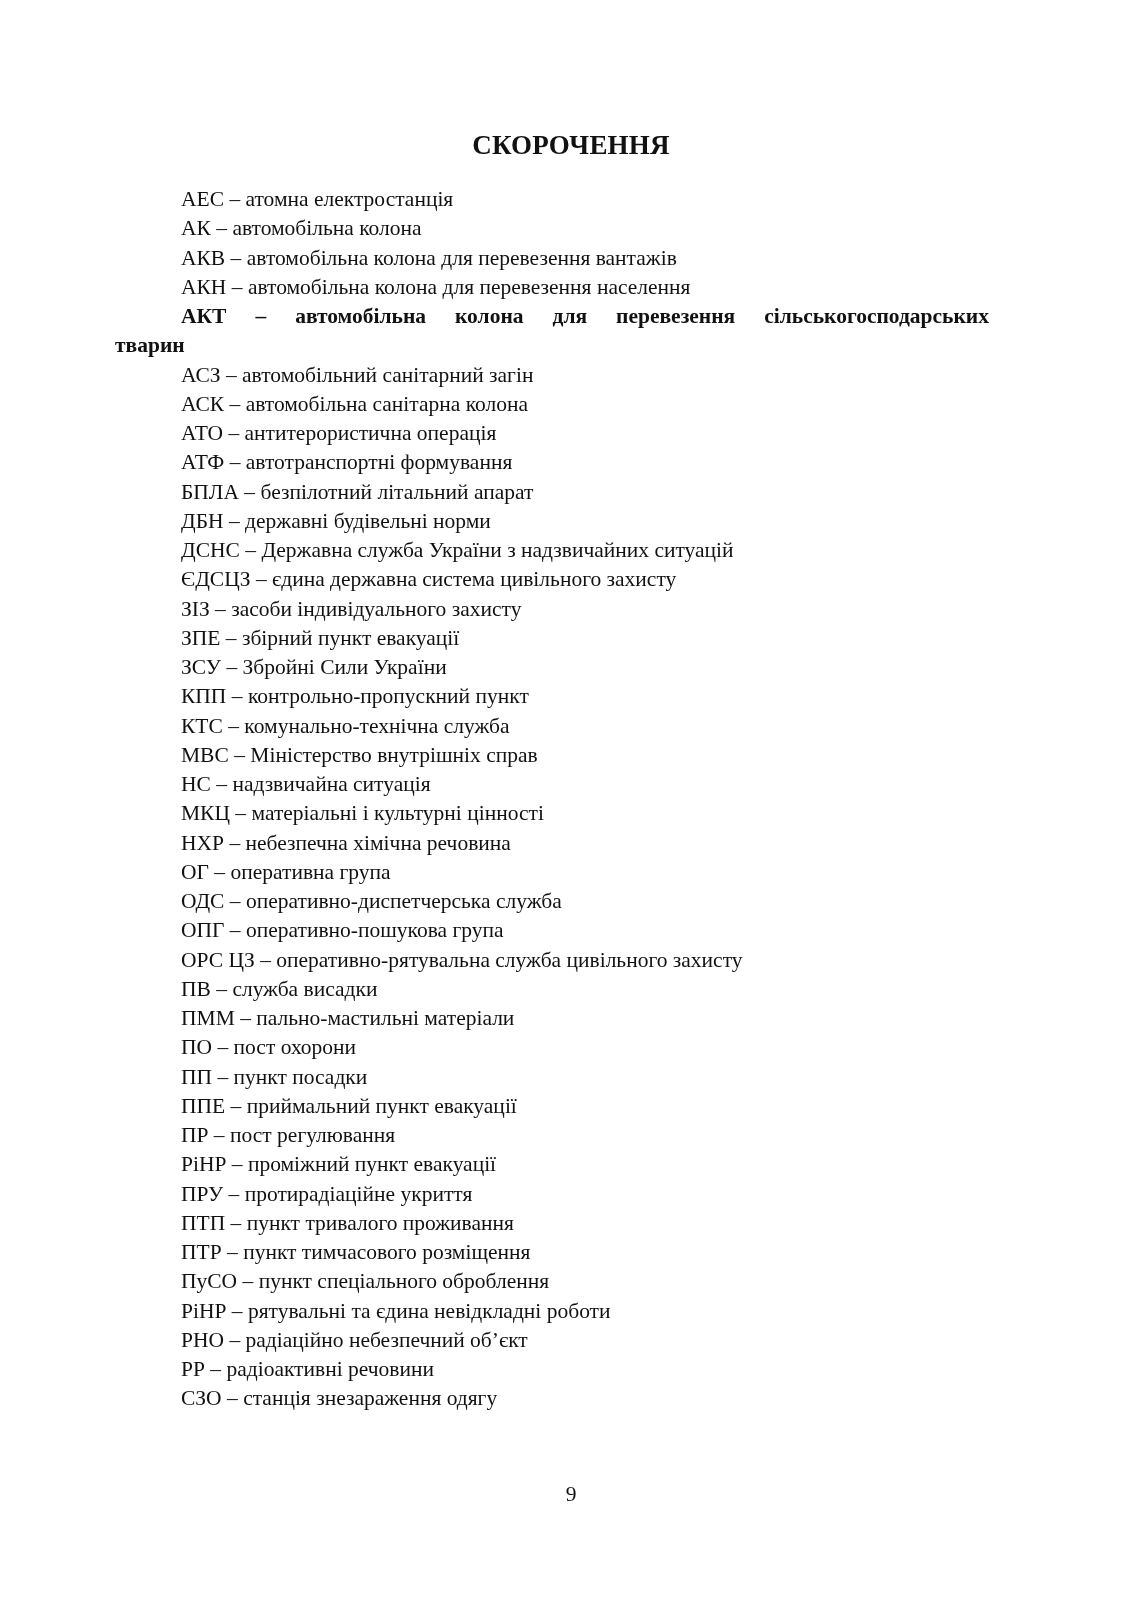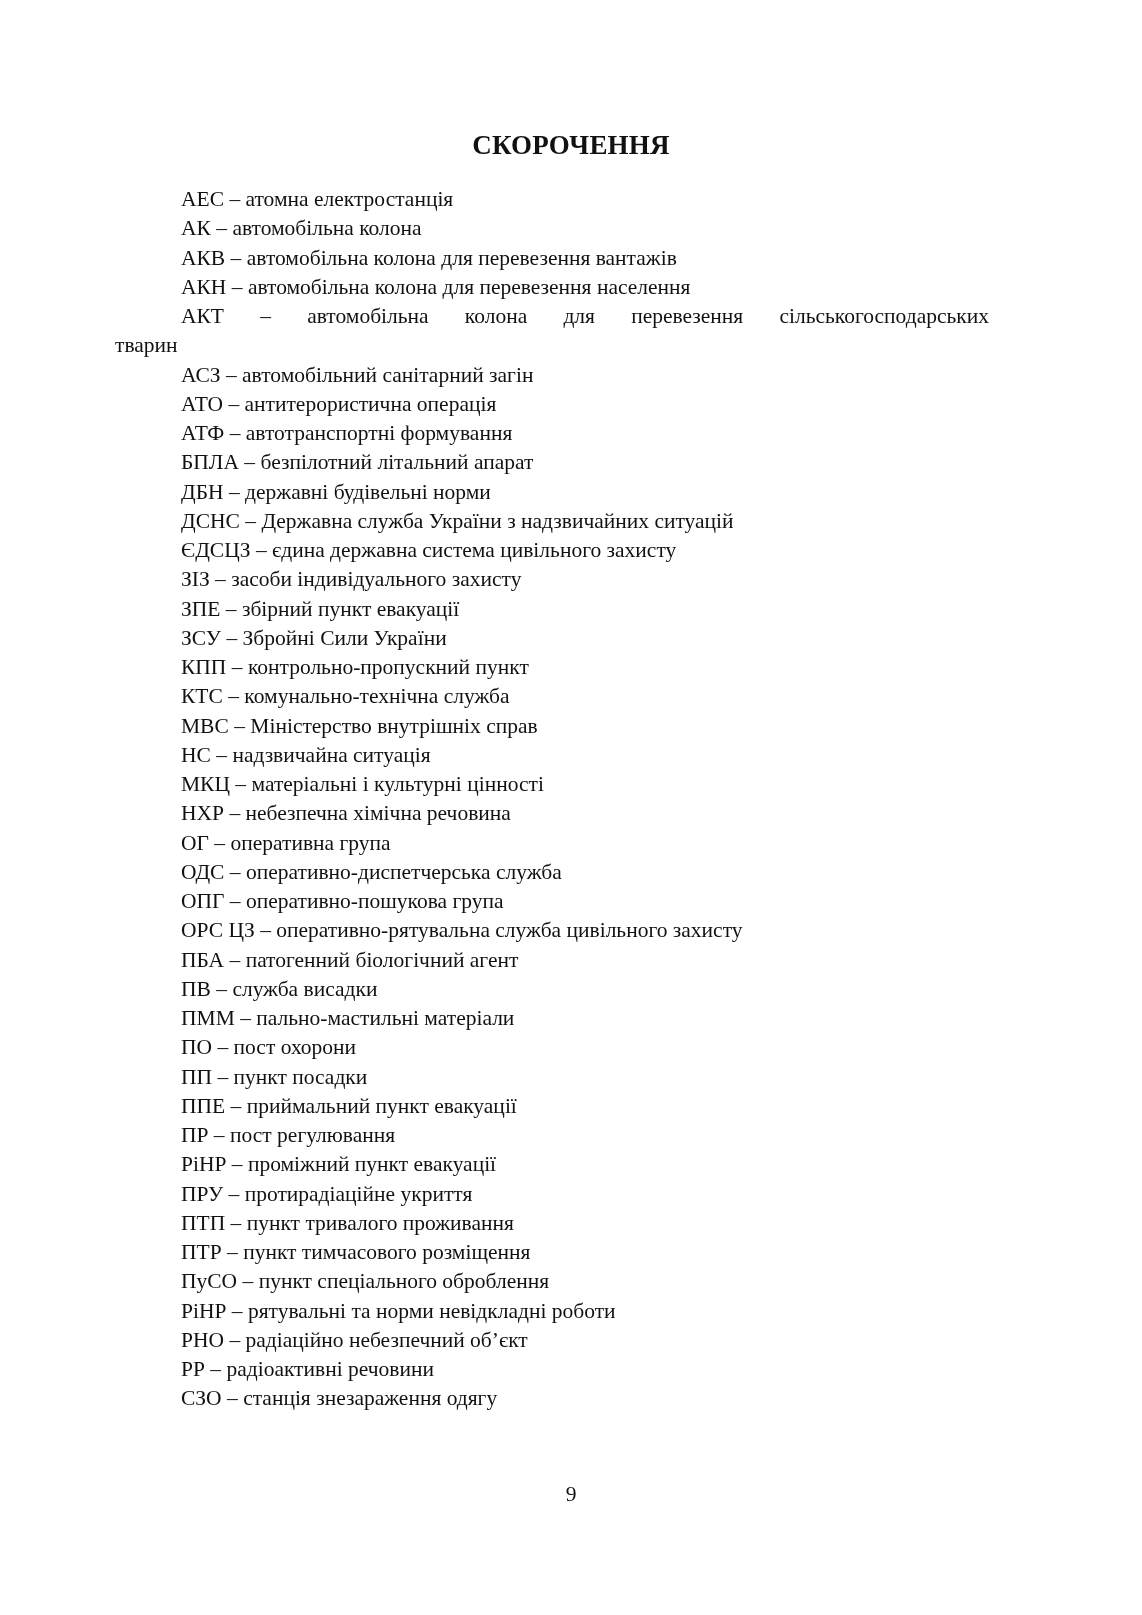--- a/index.html
+++ b/index.html
@@ -13,21 +13,21 @@
       position: absolute; left: 0; width: 1142px; top: 130px;
       text-align: center; font-weight: bold; font-size: 27px; letter-spacing: 0.2px;
       margin: 0;
     }
     .list {
       position: absolute; left: 115px; top: 185px; width: 874px;
       margin: 0; padding: 0; list-style: none;
       font-size: 21.5px; line-height: 29.25px;
     }
     .entry { text-indent: 66px; margin: 0; padding: 0; white-space: normal; }
-    .entry.justify { text-align: justify; text-align-last: left; }
+    .entry.justify { text-align: justify; text-align-last: left; font-weight: bold; }
     .entry.justify .first-line { display: block; text-align: justify; text-align-last: justify; }
     .abbr, .sep, .def { }
     .page-number {
       position: absolute; left: 0; width: 1142px; top: 1482px;
       text-align: center; font-size: 21.5px;
     }
   </style>
 </head>
 <body>
 
@@ -37,51 +37,51 @@
   <ul class="list">
     <li class="entry"><span class="abbr">АЕС</span> <span class="sep">–</span> <span class="def">атомна електростанція</span></li>
     <li class="entry"><span class="abbr">АК</span> <span class="sep">–</span> <span class="def">автомобільна колона</span></li>
     <li class="entry"><span class="abbr">АКВ</span> <span class="sep">–</span> <span class="def">автомобільна колона для перевезення вантажів</span></li>
     <li class="entry"><span class="abbr">АКН</span> <span class="sep">–</span> <span class="def">автомобільна колона для перевезення населення</span></li>
     <li class="entry justify">
         <span class="first-line">АКТ – автомобільна колона для перевезення сільськогосподарських</span>
         <span class="continuation" style="display:block;text-indent:0;">тварин</span>
       </li>
     <li class="entry"><span class="abbr">АСЗ</span> <span class="sep">–</span> <span class="def">автомобільний санітарний загін</span></li>
+    <li class="entry"><span class="abbr">АСК</span> <span class="sep">–</span> <span class="def">автомобільна санітарна колона</span></li>
     <li class="entry"><span class="abbr">АТО</span> <span class="sep">–</span> <span class="def">антитерористична операція</span></li>
     <li class="entry"><span class="abbr">АТФ</span> <span class="sep">–</span> <span class="def">автотранспортні формування</span></li>
     <li class="entry"><span class="abbr">БПЛА</span> <span class="sep">–</span> <span class="def">безпілотний літальний апарат</span></li>
     <li class="entry"><span class="abbr">ДБН</span> <span class="sep">–</span> <span class="def">державні будівельні норми</span></li>
     <li class="entry"><span class="abbr">ДСНС</span> <span class="sep">–</span> <span class="def">Державна служба України з надзвичайних ситуацій</span></li>
     <li class="entry"><span class="abbr">ЄДСЦЗ</span> <span class="sep">–</span> <span class="def">єдина державна система цивільного захисту</span></li>
     <li class="entry"><span class="abbr">ЗІЗ</span> <span class="sep">–</span> <span class="def">засоби індивідуального захисту</span></li>
     <li class="entry"><span class="abbr">ЗПЕ</span> <span class="sep">–</span> <span class="def">збірний пункт евакуації</span></li>
     <li class="entry"><span class="abbr">ЗСУ</span> <span class="sep">–</span> <span class="def">Збройні Сили України</span></li>
     <li class="entry"><span class="abbr">КПП</span> <span class="sep">–</span> <span class="def">контрольно-пропускний пункт</span></li>
     <li class="entry"><span class="abbr">КТС</span> <span class="sep">–</span> <span class="def">комунально-технічна служба</span></li>
     <li class="entry"><span class="abbr">МВС</span> <span class="sep">–</span> <span class="def">Міністерство внутрішніх справ</span></li>
     <li class="entry"><span class="abbr">НС</span> <span class="sep">–</span> <span class="def">надзвичайна ситуація</span></li>
     <li class="entry"><span class="abbr">МКЦ</span> <span class="sep">–</span> <span class="def">матеріальні і культурні цінності</span></li>
     <li class="entry"><span class="abbr">НХР</span> <span class="sep">–</span> <span class="def">небезпечна хімічна речовина</span></li>
     <li class="entry"><span class="abbr">ОГ</span> <span class="sep">–</span> <span class="def">оперативна група</span></li>
     <li class="entry"><span class="abbr">ОДС</span> <span class="sep">–</span> <span class="def">оперативно-диспетчерська служба</span></li>
     <li class="entry"><span class="abbr">ОПГ</span> <span class="sep">–</span> <span class="def">оперативно-пошукова група</span></li>
     <li class="entry"><span class="abbr">ОРС ЦЗ</span> <span class="sep">–</span> <span class="def">оперативно-рятувальна служба цивільного захисту</span></li>
-    <li class="entry"><span class="abbr">ПБА</span> <span class="sep">–</span> <span class="def">патогенний біологічний агент</span></li>
     <li class="entry"><span class="abbr">ПВ</span> <span class="sep">–</span> <span class="def">служба висадки</span></li>
     <li class="entry"><span class="abbr">ПММ</span> <span class="sep">–</span> <span class="def">пально-мастильні матеріали</span></li>
     <li class="entry"><span class="abbr">ПО</span> <span class="sep">–</span> <span class="def">пост охорони</span></li>
     <li class="entry"><span class="abbr">ПП</span> <span class="sep">–</span> <span class="def">пункт посадки</span></li>
     <li class="entry"><span class="abbr">ППЕ</span> <span class="sep">–</span> <span class="def">приймальний пункт евакуації</span></li>
     <li class="entry"><span class="abbr">ПР</span> <span class="sep">–</span> <span class="def">пост регулювання</span></li>
     <li class="entry"><span class="abbr">РіНР</span> <span class="sep">–</span> <span class="def">проміжний пункт евакуації</span></li>
     <li class="entry"><span class="abbr">ПРУ</span> <span class="sep">–</span> <span class="def">протирадіаційне укриття</span></li>
     <li class="entry"><span class="abbr">ПТП</span> <span class="sep">–</span> <span class="def">пункт тривалого проживання</span></li>
     <li class="entry"><span class="abbr">ПТР</span> <span class="sep">–</span> <span class="def">пункт тимчасового розміщення</span></li>
     <li class="entry"><span class="abbr">ПуСО</span> <span class="sep">–</span> <span class="def">пункт спеціального оброблення</span></li>
-    <li class="entry"><span class="abbr">РіНР</span> <span class="sep">–</span> <span class="def">рятувальні та норми невідкладні роботи</span></li>
+    <li class="entry"><span class="abbr">РіНР</span> <span class="sep">–</span> <span class="def">рятувальні та єдина невідкладні роботи</span></li>
     <li class="entry"><span class="abbr">РНО</span> <span class="sep">–</span> <span class="def">радіаційно небезпечний об’єкт</span></li>
     <li class="entry"><span class="abbr">РР</span> <span class="sep">–</span> <span class="def">радіоактивні речовини</span></li>
     <li class="entry"><span class="abbr">СЗО</span> <span class="sep">–</span> <span class="def">станція знезараження одягу</span></li>
   </ul>
 
   <div class="page-number">9</div>
 </div>
 
 </body></html>

